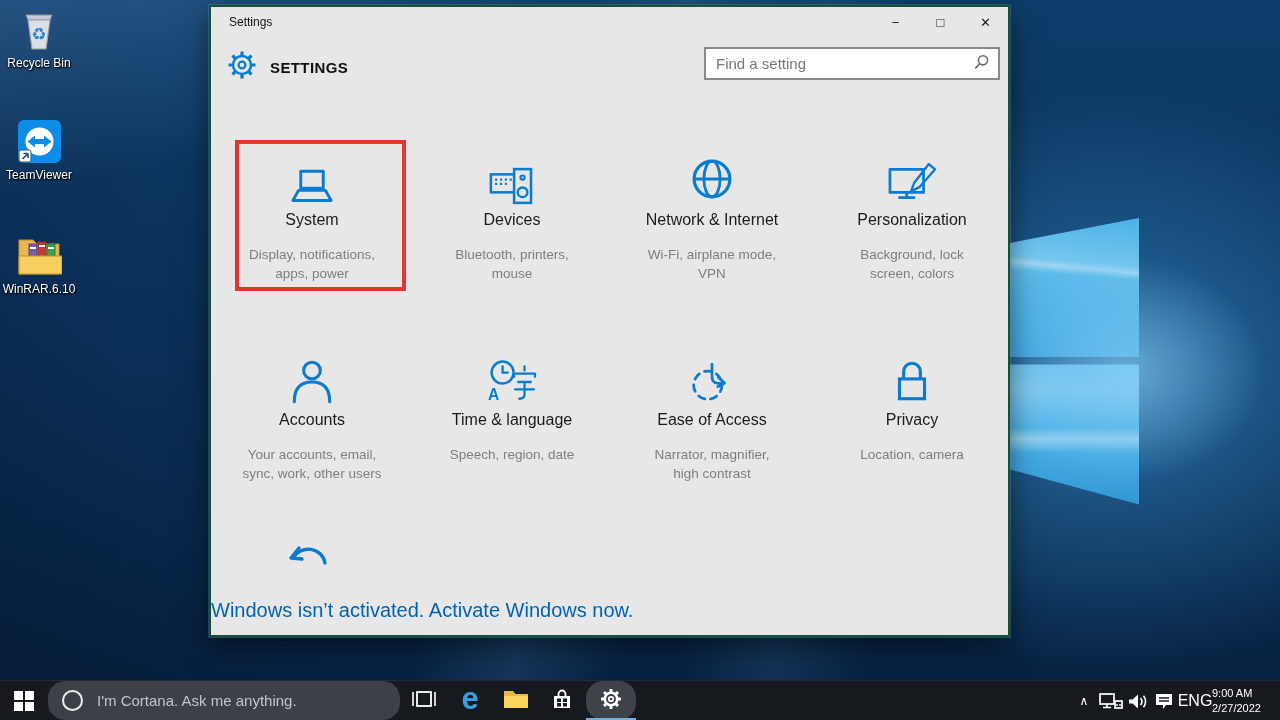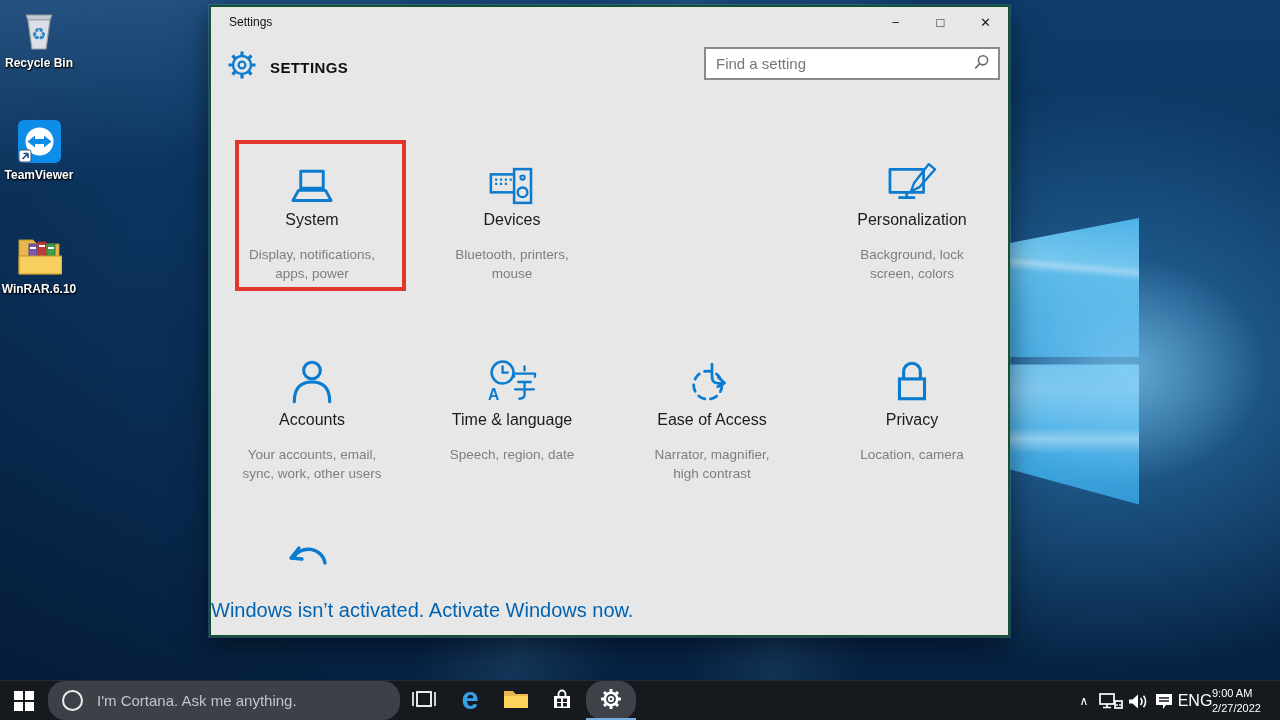--- a/index.html
+++ b/index.html
@@ -22,21 +22,21 @@
       clip-path:polygon(0 20%,100% 2%,100% 98%,0 98%);
       background:linear-gradient(185deg,#4db7e9 0%,#8fdcf8 33%,#d2f4ff 37%,#6fcdf2 42%,#39a8dd 100%);}
   .pane-bottom{left:1005px;top:363px;width:134px;height:146px;
       clip-path:polygon(0 1%,100% 1%,100% 97%,0 72%);
       background:linear-gradient(180deg,#8ddbf6 0%,#b3eafb 18%,#5cc3ee 44%,#d2f4ff 52%,#49b4e6 62%,#2b93cc 100%);}
 
   
   .dicon{position:absolute;width:78px;text-align:center;cursor:default;}
   .dicon .ic{height:46px;display:flex;justify-content:center;align-items:flex-end;}
   .dicon .lbl{margin-top:4px;font-size:12px;color:#fff;
-              text-shadow:0 1px 2px rgba(0,0,0,.95),1px 1px 1px rgba(0,0,0,.8);font-weight:bold;}
+              text-shadow:0 1px 2px rgba(0,0,0,.95),1px 1px 1px rgba(0,0,0,.8);}
 
   
   .win{position:absolute;left:209px;top:5px;width:801px;height:632px;background:#e7e7e7;
        border:2px solid #14532d;box-sizing:border-box;
        box-shadow:0 0 0 1px rgba(90,140,190,.35),0 8px 26px rgba(0,0,0,.5);}
   .win-title{position:absolute;left:18px;top:8px;font-size:12px;color:#111;}
   .win-controls{position:absolute;right:0;top:0;display:flex;}
   .wc{width:45px;height:30px;display:flex;align-items:center;justify-content:center;
       font-size:13px;color:#1a1a1a;cursor:pointer;}
   .hdr-gear{position:absolute;left:16px;top:43px;}
@@ -193,20 +193,34 @@
             <circle cx="32" cy="24" r="4.6" stroke-width="2.2"></circle>
             <circle cx="32" cy="10" r="2" stroke-width="2"></circle>
           </g>
         </svg>
       </div>
       <div class="tile-title">Devices</div>
       <div class="tile-sub">Bluetooth, printers,
 mouse</div>
     </div>
 
+    <div class="tile" style="left:406px;top:140px">
+      <div class="tile-ic">
+        <svg width="52" height="52" viewBox="0 0 48 48">
+          <g stroke="#0b7bd0" fill="none">
+            <circle cx="24" cy="24" r="16.5" stroke-width="3"></circle>
+            <ellipse cx="24" cy="24" rx="7.5" ry="16.5" stroke-width="2.6"></ellipse>
+            <path d="M7.5 24 h33" stroke-width="2.6"></path>
+          </g>
+        </svg>
+      </div>
+      <div class="tile-title">Network &amp; Internet</div>
+      <div class="tile-sub">Wi-Fi, airplane mode,
+VPN</div>
+    </div>
 
     <div class="tile" style="left:606px;top:140px">
       <div class="tile-ic">
         <svg width="54" height="42" viewBox="0 0 50 40">
           <g stroke="#0b7bd0" stroke-width="2.6" fill="none" stroke-linejoin="round">
             <rect x="4" y="6" width="32" height="22"></rect>
             <path d="M20 28 v5 M12 33 h16"></path>
             <path d="M41 1 l6 5 -15 17 -8 4 3 -8 Z" stroke-width="2.2"></path>
           </g>
         </svg>

